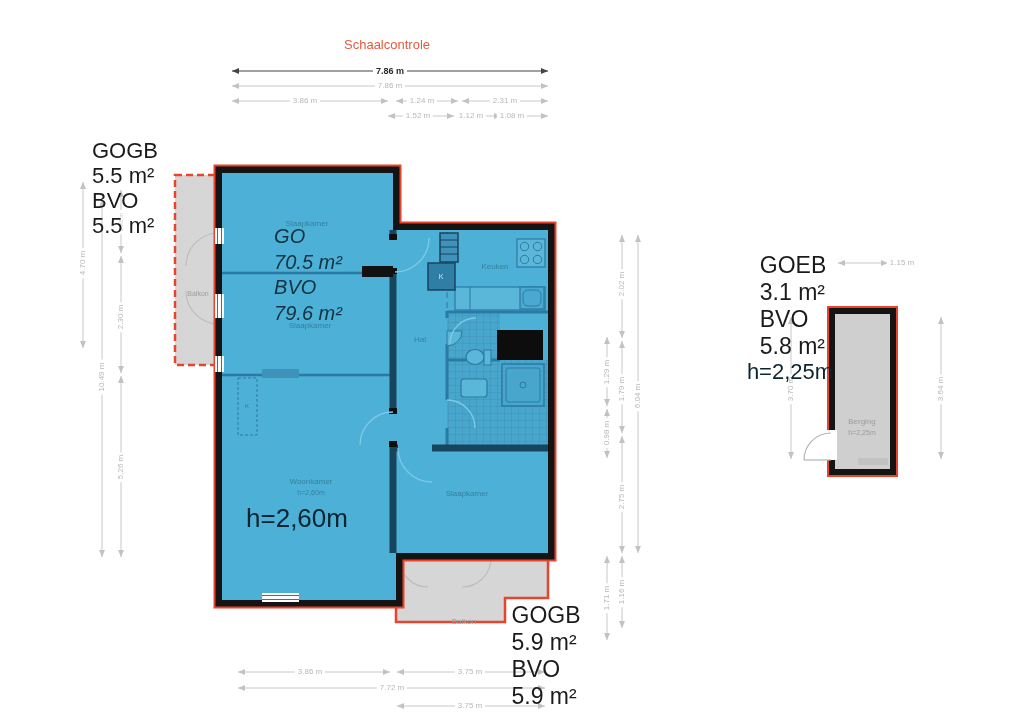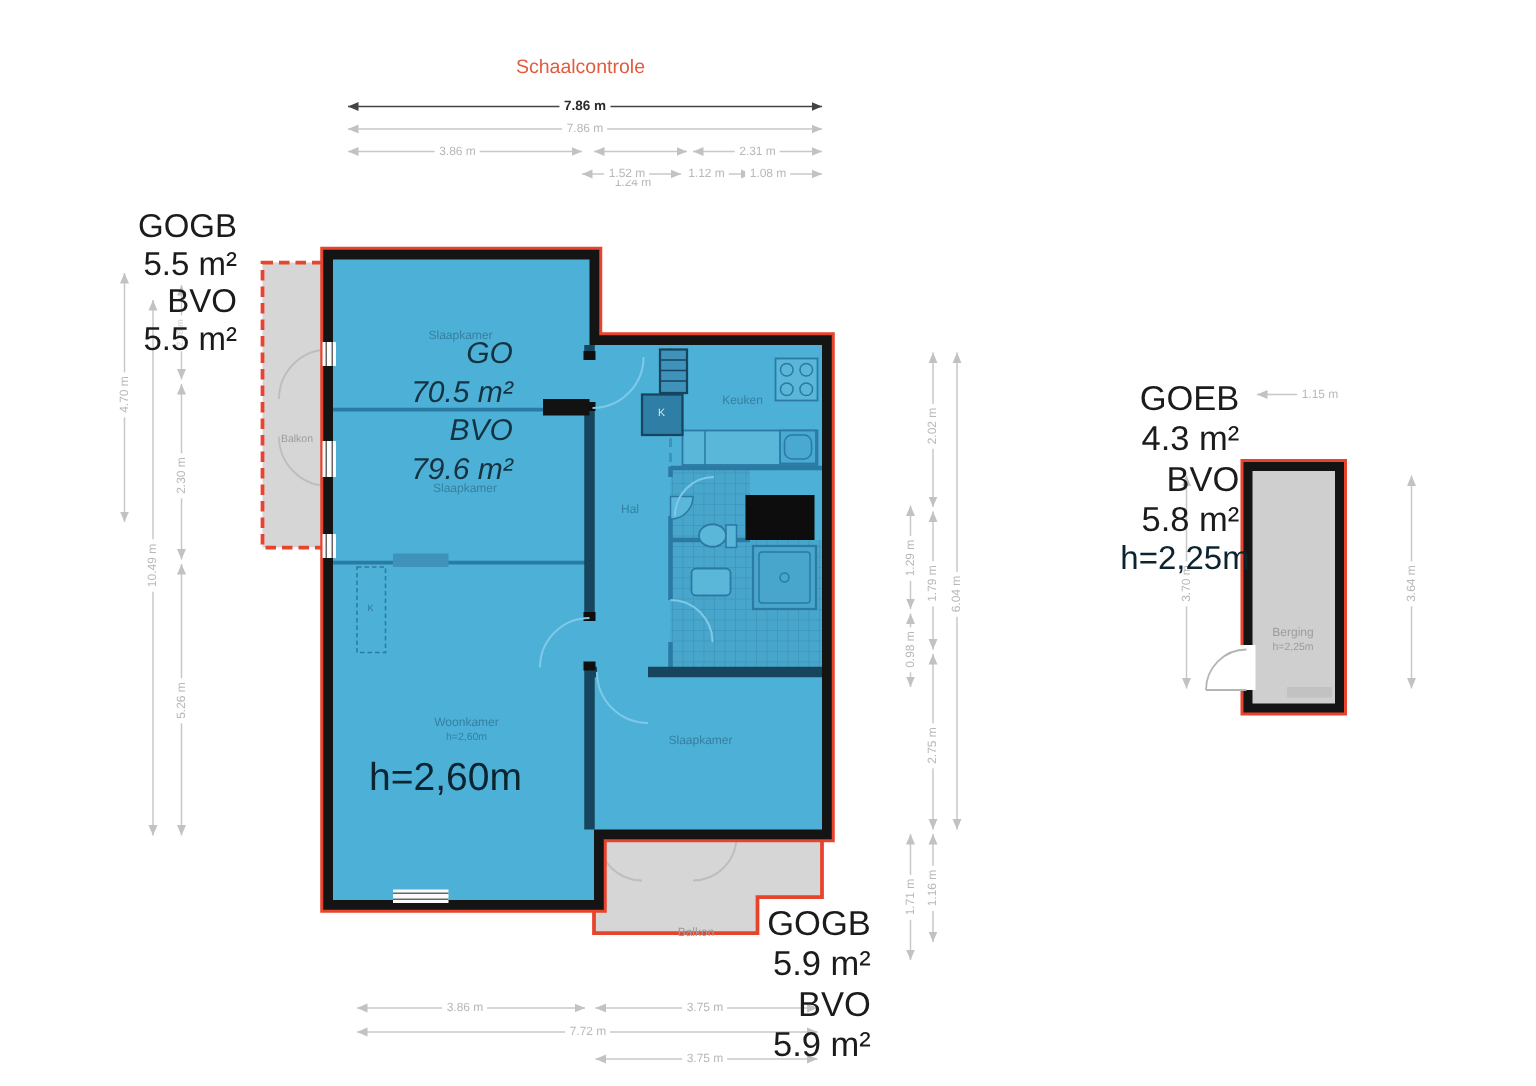--- a/index.html
+++ b/index.html
@@ -7,21 +7,21 @@
          font-family:"Liberation Sans",sans-serif;}
   #plan-svg{position:absolute;left:0;top:0;}
   .lbl{position:absolute;transform:translate(-50%,-50%);white-space:nowrap;line-height:1;}
   .title{font-size:13px;color:#e25b3d;}
   .dimh{position:absolute;transform:translate(-50%,-50%);font-size:8px;color:#b8b8b8;
         background:#fff;padding:0 3px;line-height:1;white-space:nowrap;}
   .dimh.dark{color:#2b2b2b;font-size:9px;font-weight:bold;}
   .dimv{position:absolute;writing-mode:vertical-rl;transform:translate(-50%,-50%) rotate(180deg);
         font-size:8px;color:#b8b8b8;background:#fff;padding:3px 0;line-height:1;white-space:nowrap;}
   .dimv.tiny{font-size:6px;color:#cfcfcf;}
-  .area-block{position:absolute;transform:translateX(-50%);text-align:right;color:#1b1b1b;}
+  .area-block{position:absolute;transform:translateX(-50%);text-align:left;color:#1b1b1b;}
   .room{position:absolute;transform:translate(-50%,-50%);font-size:8px;color:#35809f;
         white-space:nowrap;line-height:1;}
   .room.gray{color:#9c9c9c;margin-top:32px;}
   .room.small{font-size:7px;}
   .bigh{position:absolute;transform:translate(-50%,-50%);font-size:26px;color:#0c2430;white-space:nowrap;}
 </style>
 </head>
 <body>
 
 <div id="stage">
@@ -179,30 +179,30 @@
       <line x1="791" y1="317" x2="791" y2="459" marker-start="url(#ag)" marker-end="url(#ag)"></line>
       <line x1="941" y1="317" x2="941" y2="459" marker-start="url(#ag)" marker-end="url(#ag)"></line>
     </g>
   </svg>
 
   <div class="lbl title" style="left:387px;top:44px;">Schaalcontrole</div>
 
   <div class="dimh dark" style="left:390px;top:71px;">7.86 m</div>
   <div class="dimh" style="left:390px;top:86px;">7.86 m</div>
   <div class="dimh" style="left:305px;top:101px;">3.86 m</div>
-  <div class="dimh" style="left:422px;top:101px;margin-top:21px;">1.24 m</div>
+  <div class="dimh" style="left:422px;top:101px;">1.24 m</div>
   <div class="dimh" style="left:505px;top:101px;">2.31 m</div>
   <div class="dimh" style="left:418px;top:116px;">1.52 m</div>
   <div class="dimh" style="left:471px;top:116px;">1.12 m</div>
   <div class="dimh" style="left:512px;top:116px;">1.08 m</div>
   <div class="dimh" style="left:310px;top:672px;">3.86 m</div>
   <div class="dimh" style="left:470px;top:672px;">3.75 m</div>
   <div class="dimh" style="left:392px;top:688px;">7.72 m</div>
   <div class="dimh" style="left:470px;top:706px;">3.75 m</div>
-  <div class="dimh" style="left:880px;top:263px;">1.15 m</div>
+  <div class="dimh" style="left:902px;top:263px;">1.15 m</div>
 
   <div class="dimv" style="left:83px;top:263px;">4.70 m</div>
   <div class="dimv" style="left:102px;top:377px;">10.49 m</div>
   <div class="dimv tiny" style="left:121px;top:222px;">2.38 m</div>
   <div class="dimv" style="left:121px;top:317px;">2.30 m</div>
   <div class="dimv" style="left:121px;top:467px;">5.26 m</div>
   <div class="dimv" style="left:607px;top:372px;">1.29 m</div>
   <div class="dimv" style="left:607px;top:433px;">0.98 m</div>
   <div class="dimv" style="left:607px;top:598px;">1.71 m</div>
   <div class="dimv" style="left:622px;top:284px;">2.02 m</div>
@@ -223,21 +223,21 @@
   <div class="area-block" style="left:308px;top:224px;font-size:20px;line-height:25.5px;color:#14323f;font-style:italic;">
     <div>GO</div>
     <div>70.5 m²</div>
     <div>BVO</div>
     <div>79.6 m²</div>
   </div>
   <div class="bigh" style="left:297px;top:518px;">h=2,60m</div>
 
   <div class="area-block" style="left:793px;top:252px;font-size:23px;line-height:27px;">
     <div>GOEB</div>
-    <div>4.3 m²</div>
+    <div>3.1 m²</div>
     <div>BVO</div>
     <div>5.8 m²</div>
   </div>
   <div class="bigh" style="left:790px;top:372px;font-size:22px;">h=2,25m</div>
 
   <div class="area-block" style="left:546px;top:602px;font-size:23px;line-height:27px;">
     <div>GOGB</div>
     <div>5.9 m²</div>
     <div>BVO</div>
     <div>5.9 m²</div>

